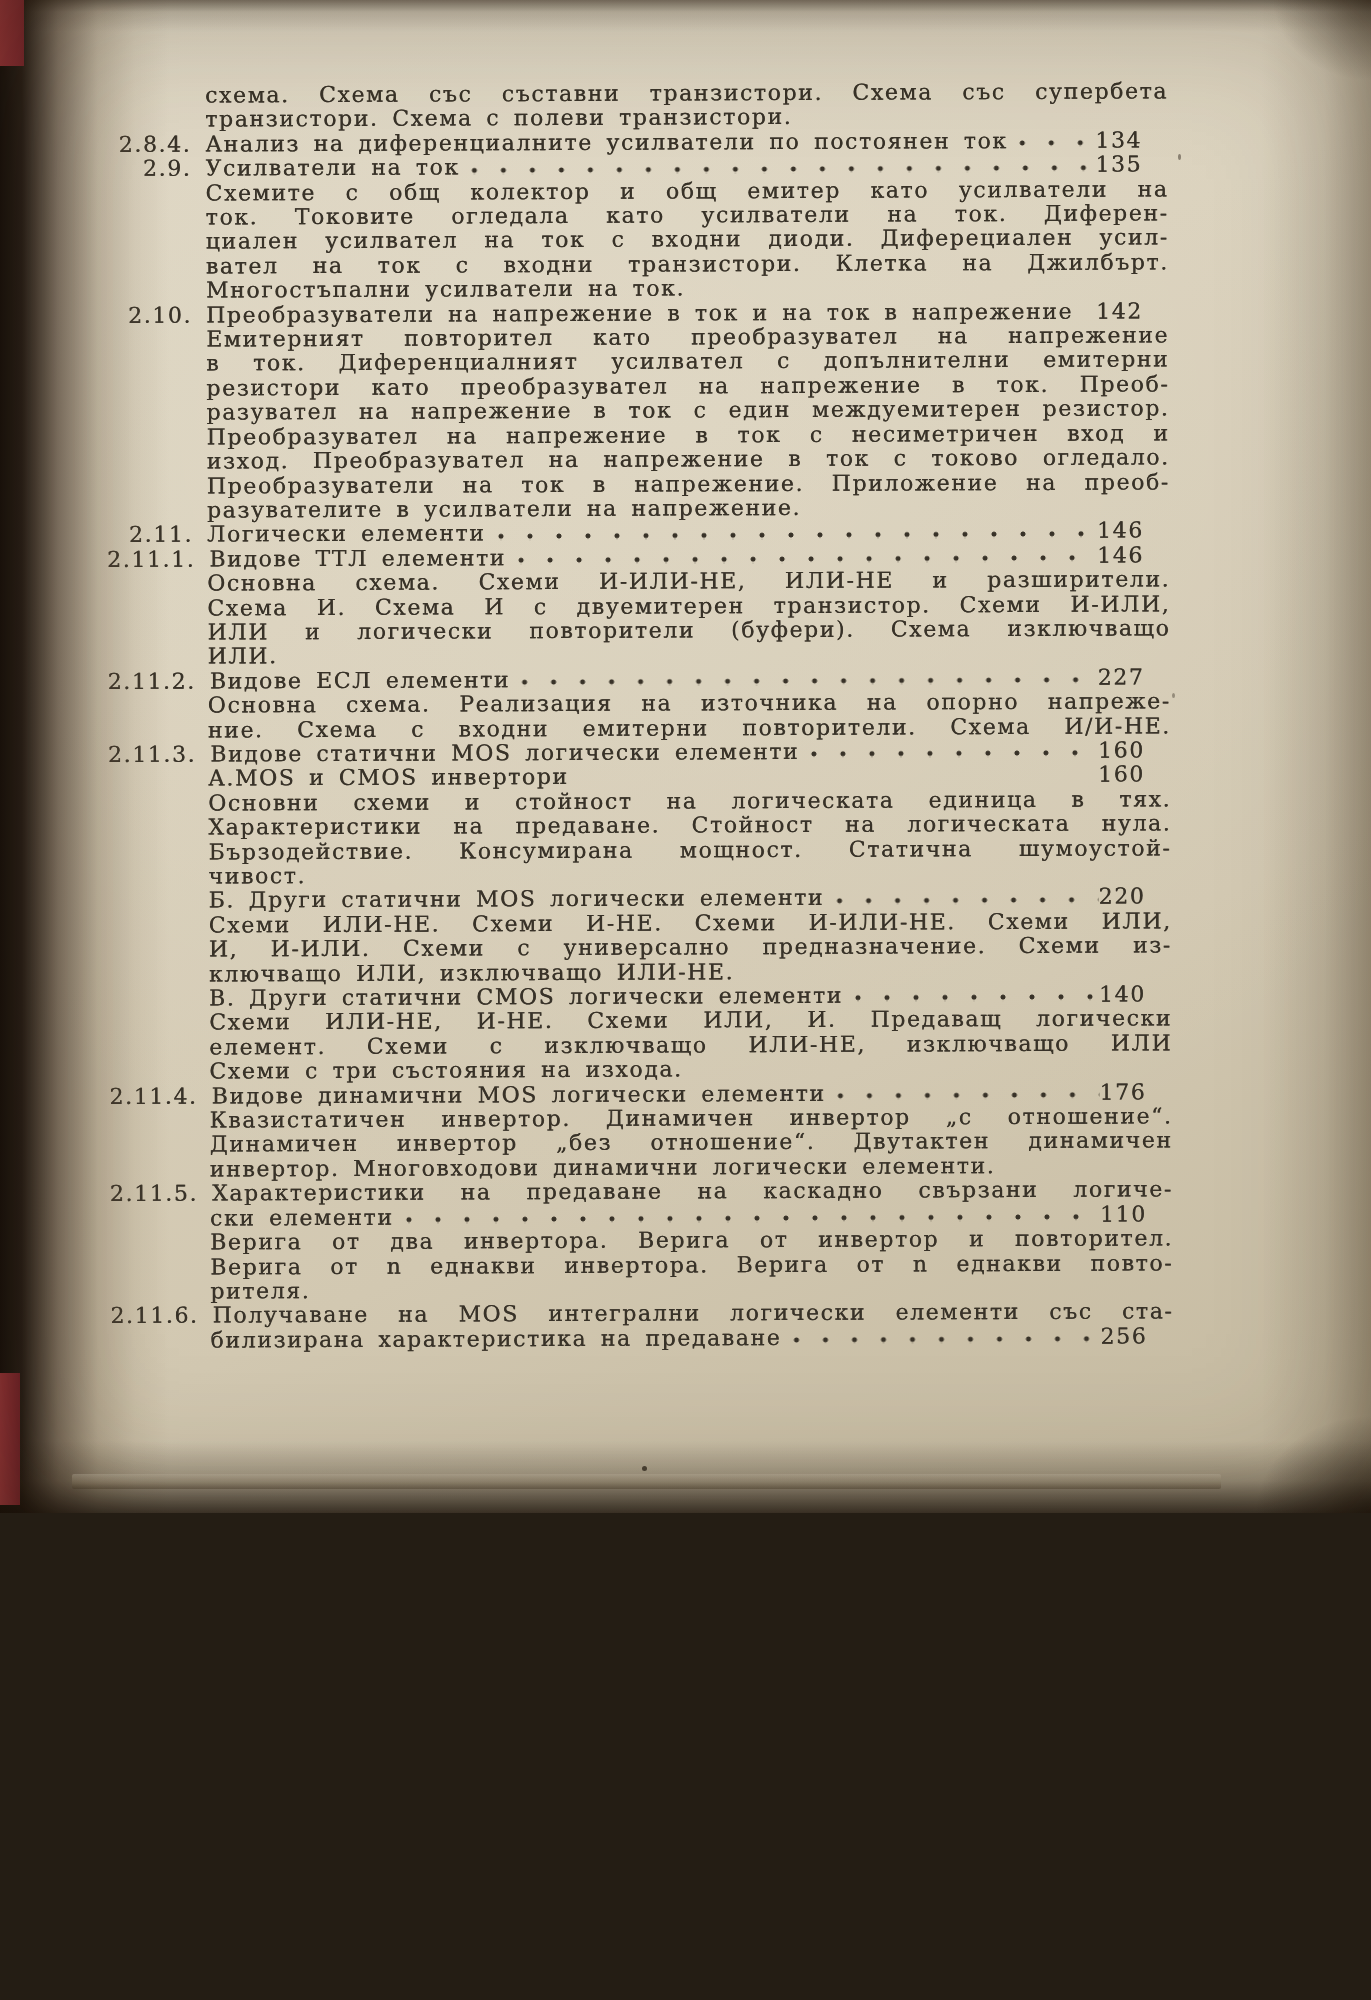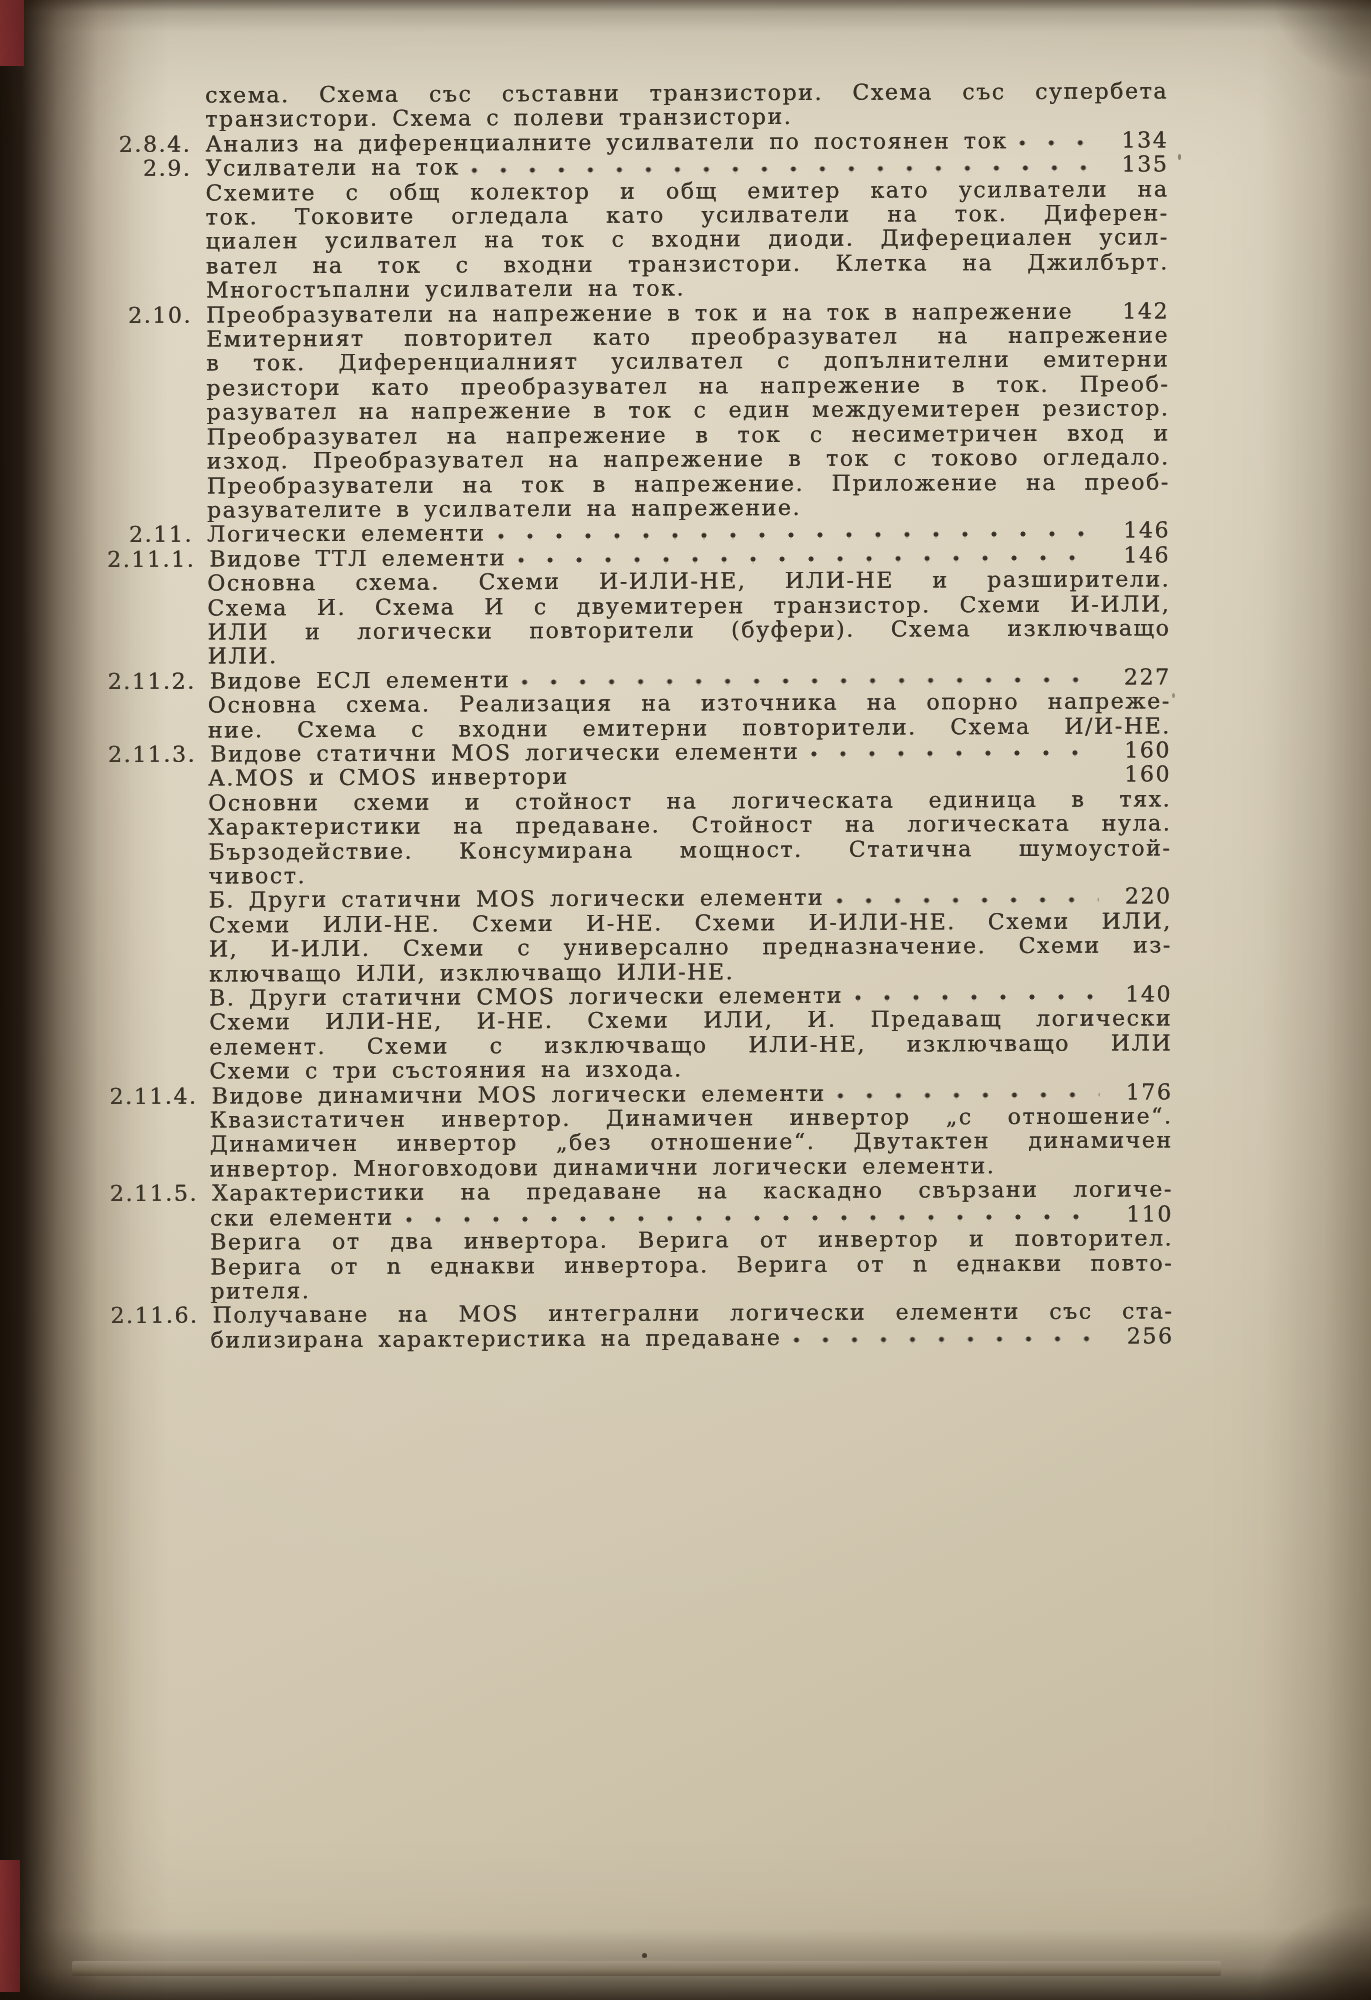--- a/index.html
+++ b/index.html
@@ -1,18 +1,18 @@
 <!DOCTYPE html>
 <html style="--ink: #383228; --cover: #8e3034;"><head>
 <meta charset="utf-8">
 <title>Book page — table of contents (scan)</title>
 <style>
   html,body{margin:0;padding:0;background:#241d14;}
   .photo{
-    position:relative;width:1371px;height:2000px;overflow:hidden;
+    position:relative;width:1371px;height:1513px;overflow:hidden;
     background:
       radial-gradient(120% 90% at 45% 28%, rgba(255,253,244,0.12), rgba(0,0,0,0) 62%),
       linear-gradient(155deg,#ded6c3 0%,#dad1bc 35%,#d2c8b1 68%,#c3b89e 100%);
     font-family:"DejaVu Serif","Liberation Serif",serif;
   }
   .toc{
     position:absolute;left:105px;top:84px;width:1063px;
     font-size:22px;line-height:24.4px;color:var(--ink,#383228);
     letter-spacing:1.6px;word-spacing:5px;
     transform:rotate(-0.25deg);transform-origin:0 0;
@@ -22,21 +22,21 @@
   .num{flex:0 0 100px;box-sizing:border-box;text-align:right;padding-right:14px;white-space:nowrap;}
   .text{flex:1 1 auto;min-width:0;}
   .text.fill{text-align:justify;text-align-last:justify;}
   .text.withpage{flex:0 1 auto;white-space:nowrap;overflow:hidden;}
   .leader{flex:1 1 14px;min-width:10px;}
   .leader.dotted{
     background-image:radial-gradient(circle at 3px 3px, var(--ink,#383228) 2.1px, rgba(0,0,0,0) 2.9px);
     background-size:29px 7px;background-repeat:repeat-x;
     background-position:12px calc(100% - 6px);
   }
-  .page{flex:0 0 73px;text-align:right;white-space:nowrap;}
+  .page{flex:0 0 73px;text-align:left;white-space:nowrap;}
 
   .shade{position:absolute;pointer-events:none;}
   .binding{left:0;top:0;bottom:0;width:170px;
     background:linear-gradient(90deg,rgba(14,8,4,0.97) 0,rgba(22,13,7,0.92) 22px,rgba(48,31,18,0.55) 58px,rgba(92,72,46,0.26) 98px,rgba(122,102,72,0.10) 135px,rgba(0,0,0,0) 170px);}
   .top{left:0;top:0;right:0;height:32px;
     background:linear-gradient(180deg,rgba(28,18,9,0.5),rgba(28,18,9,0.14) 12px,rgba(0,0,0,0) 32px);}
   .right{top:0;right:0;bottom:0;width:110px;
     background:linear-gradient(270deg,rgba(62,47,26,0.30),rgba(62,47,26,0.10) 46px,rgba(0,0,0,0) 110px);}
   .bottom{left:0;right:0;bottom:0;height:72px;
     background:linear-gradient(0deg,rgba(18,11,5,0.78),rgba(30,20,10,0.28) 32px,rgba(0,0,0,0) 72px);}

